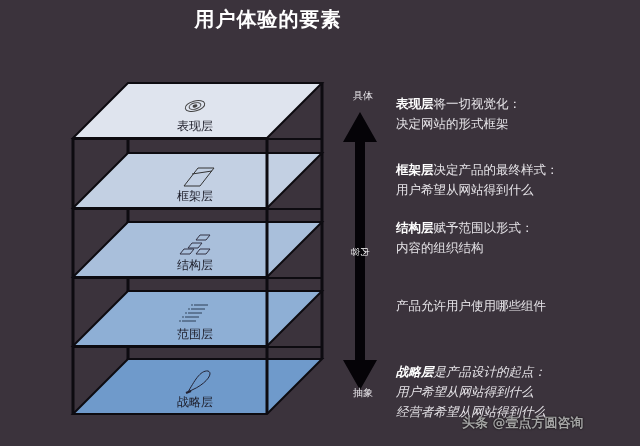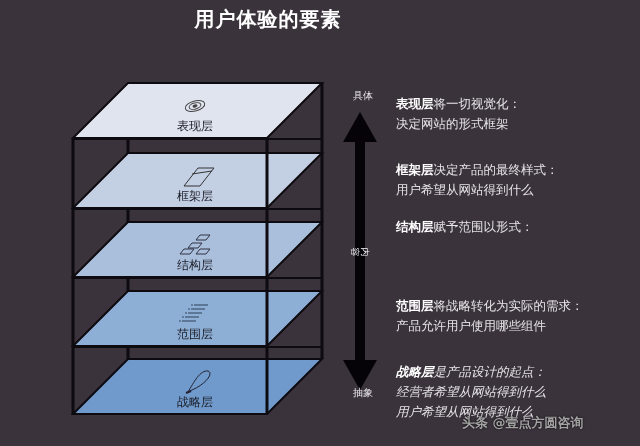--- a/index.html
+++ b/index.html
@@ -121,27 +121,27 @@
 
 <div id="descs">
     <div class="desc" style="top: 94px;">
       <div><b>表现层</b><span>将一切视觉化：</span></div>
       <div>决定网站的形式框架</div>
     </div>
     <div class="desc" style="top: 160px;">
       <div><b>框架层</b><span>决定产品的最终样式：</span></div>
       <div>用户希望从网站得到什么</div>
     </div>
-    <div class="desc" style="top: 218px; font-family: Liberation Mono, monospace;">
+    <div class="desc" style="top: 218px;">
       <div><b>结构层</b><span>赋予范围以形式：</span></div>
+      <div>内容的组织结构</div>
     </div>
     <div class="desc" style="top: 296px;">
-      <div><b>范围层</b><span>将战略转化为实际的需求：</span></div>
       <div>产品允许用户使用哪些组件</div>
     </div>
     <div class="desc" style="top: 362px; font-style: italic;">
       <div><b>战略层</b><span>是产品设计的起点：</span></div>
+      <div>用户希望从网站得到什么</div>
       <div>经营者希望从网站得到什么</div>
-      <div>用户希望从网站得到什么</div>
     </div>
   </div>
 
 <div class="watermark">头条 @壹点方圆咨询</div>
 
 </body></html>

